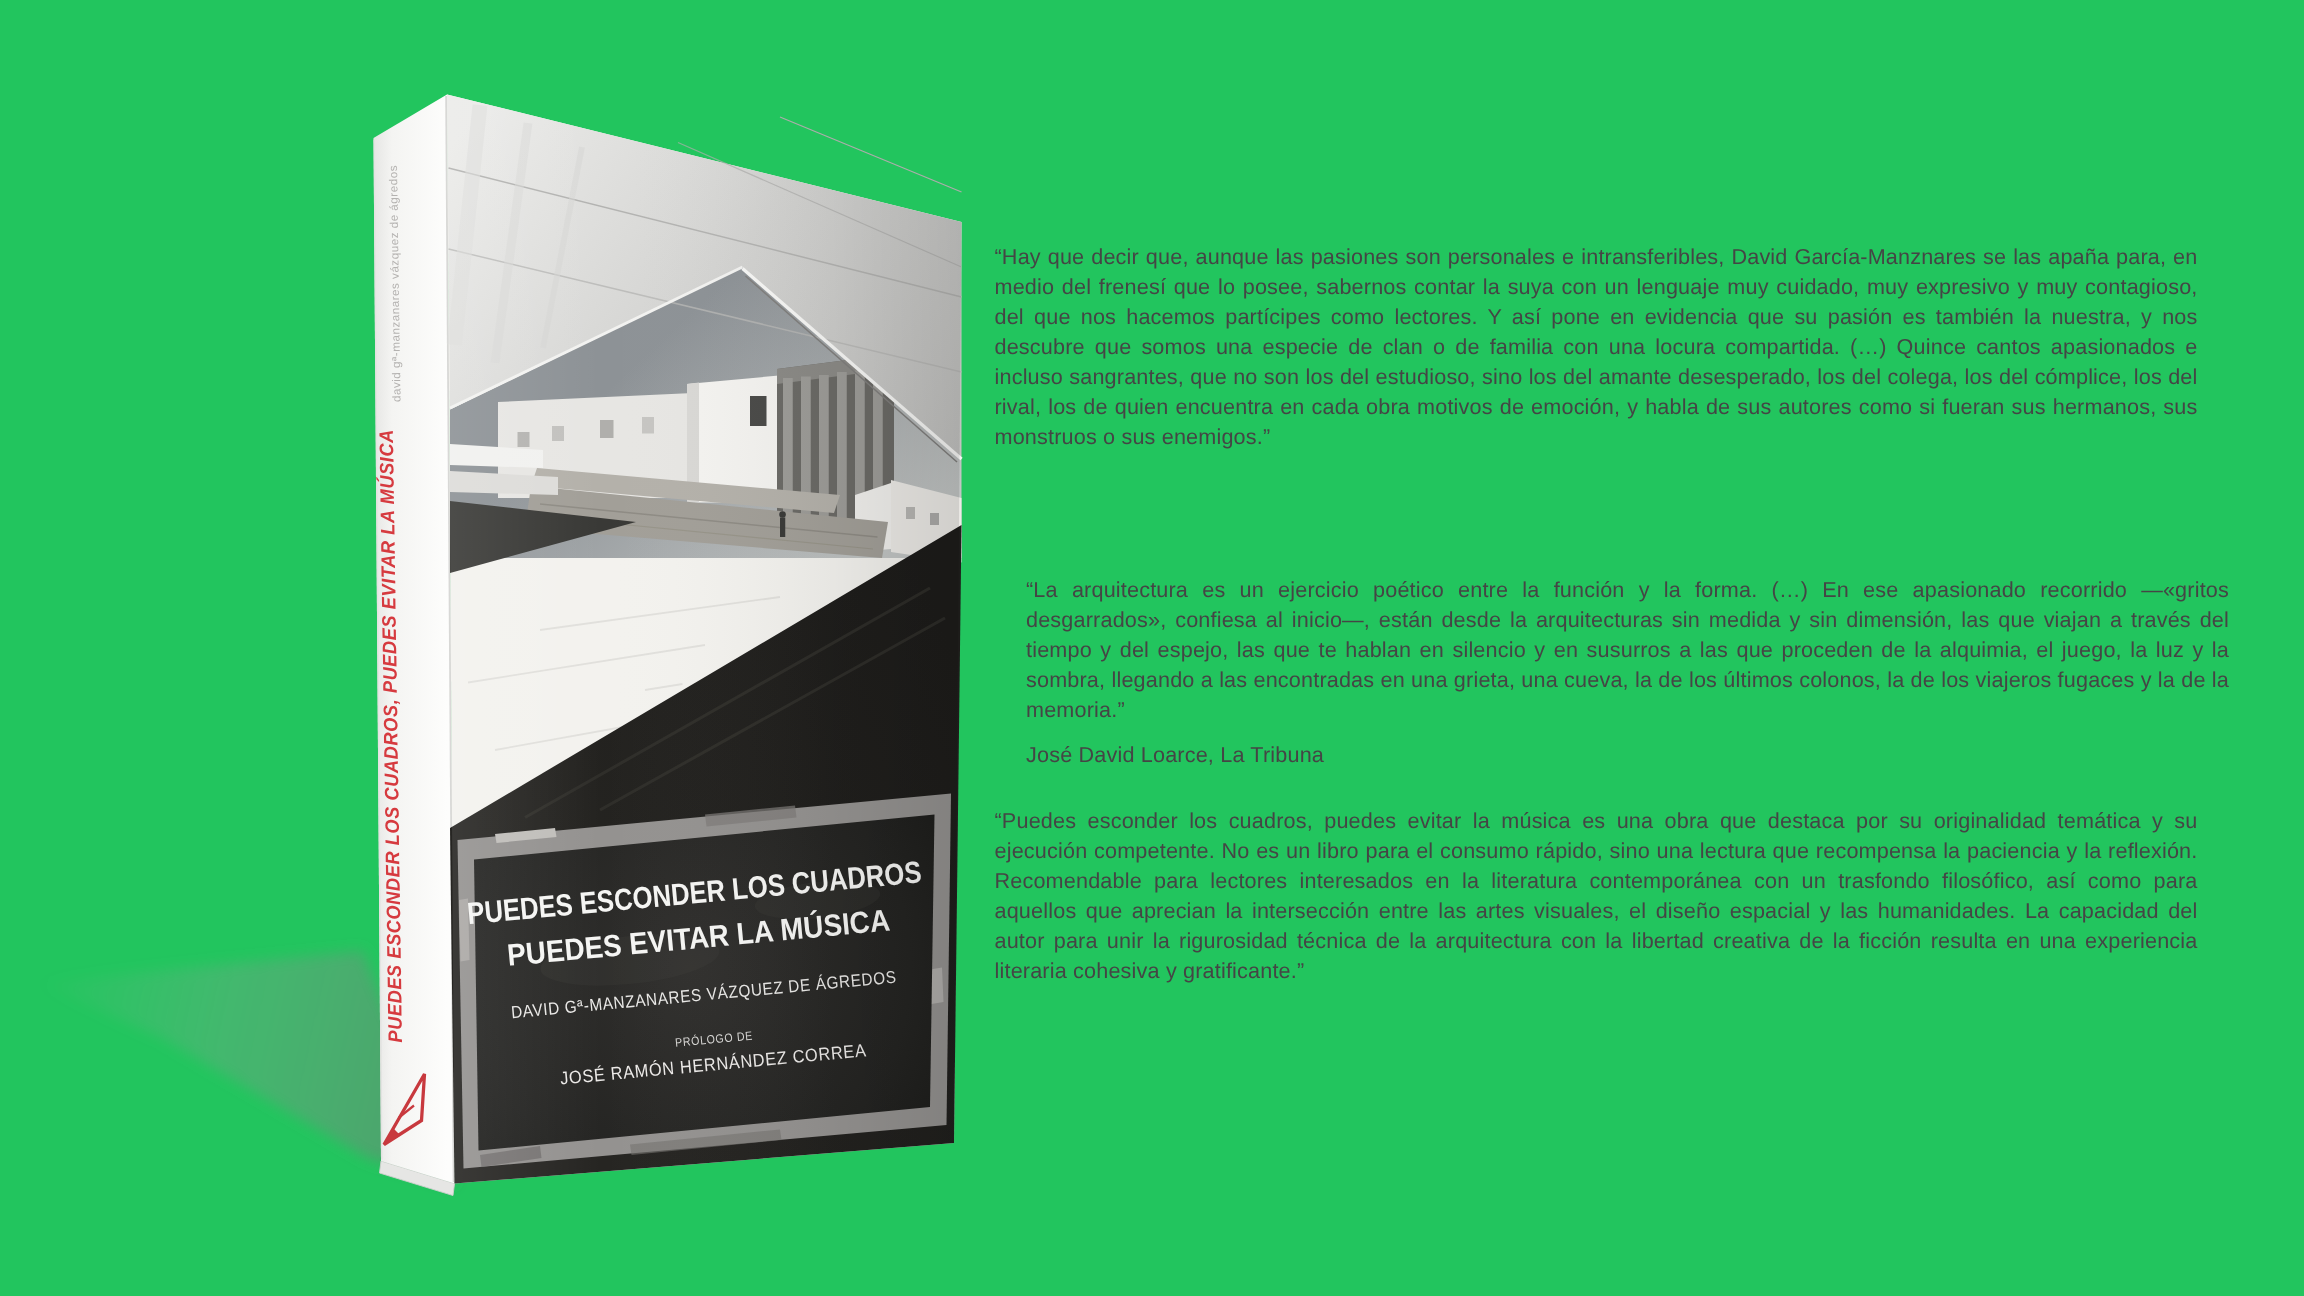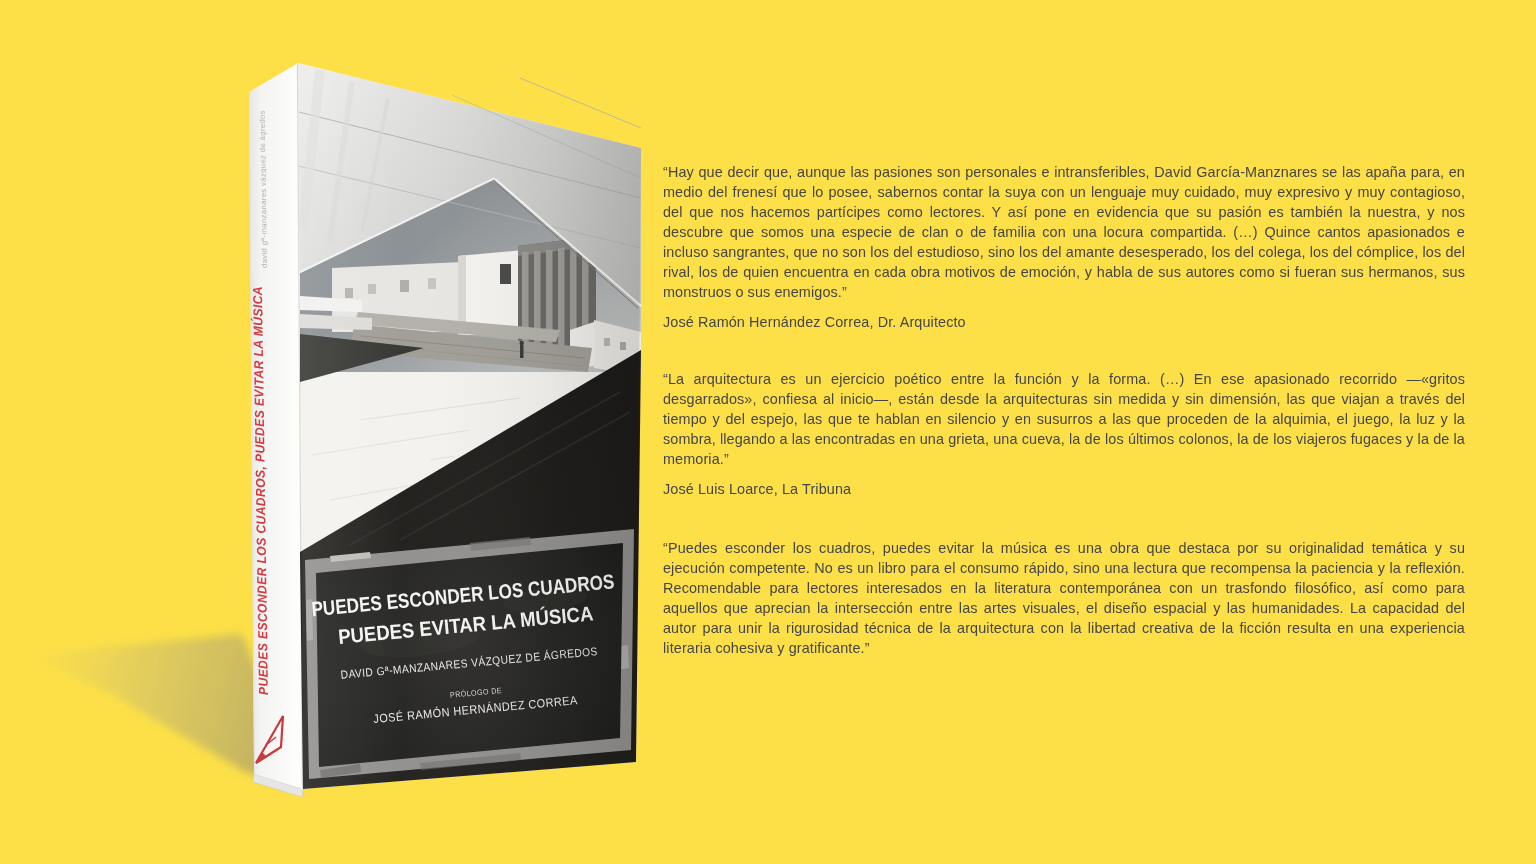--- a/index.html
+++ b/index.html
@@ -1,25 +1,25 @@
 <!DOCTYPE html>
 <html><head>
 <meta charset="utf-8">
 <style>
   html,body{margin:0;padding:0;background:#ffffff;}
-  .stage{position:relative;width:1536px;height:864px;background:#fde047;overflow:hidden;
+  .stage{position:relative;width:1536px;height:864px;background:#22c55e;overflow:hidden;
          font-family:"Liberation Sans",sans-serif;}
   .book-svg{position:absolute;left:0;top:0;}
   .reviews{position:absolute;left:663px;top:0;width:802px;height:864px;}
   .review-block{position:absolute;left:0;width:802px;}
   .quote{margin:0;font-size:14.4px;line-height:20px;letter-spacing:.12px;color:#454545;
          text-align:justify;text-justify:inter-word;}
   .quote .ital{}
   .attribution{margin:10px 0 0 0;font-size:14.4px;line-height:20px;letter-spacing:.12px;color:#454545;}
-  .b1{top:162px;} .b2{top:369px;} .b3{top:538px;}
+  .b1{top:162px;} .b2{top:384px;margin-left:21px;} .b3{top:538px;}
   svg text{font-family:"Liberation Sans",sans-serif;}
 </style>
 </head>
 <body>
 
 <div class="stage">
 
   <svg class="book-svg" width="700" height="864" viewBox="0 0 700 864">
     <defs>
       <linearGradient id="shadowGrad" gradientUnits="userSpaceOnUse" x1="303" y1="720" x2="24" y2="660">
@@ -180,26 +180,25 @@
       </g>
 
       <polygon points="298,63 641,148 636,762 303,789" fill="url(#sheenGrad)"></polygon>
     </g>
   </svg>
 
   <div class="reviews">
 
     <div class="review-block b1">
       <p class="quote"><span>“Hay que decir que, aunque las pasiones son personales e intransferibles, David García-Manznares se las apaña para, en medio del frenesí que lo posee, sabernos contar la suya con un lenguaje muy cuidado, muy expresivo y muy contagioso, del que nos hacemos partícipes como lectores. Y así pone en evidencia que su pasión es también la nuestra, y nos descubre que somos una especie de clan o de familia con una locura compartida. (…) Quince cantos apasionados e incluso sangrantes, que no son los del estudioso, sino los del amante desesperado, los del colega, los del cómplice, los del rival, los de quien encuentra en cada obra motivos de emoción, y habla de sus autores como si fueran sus hermanos, sus monstruos o sus enemigos.”</span></p>
-      <p class="attribution">José Ramón Hernández Correa, Dr. Arquitecto</p>
     </div>
 
     <div class="review-block b2">
       <p class="quote"><span>“La arquitectura es un ejercicio poético entre la función y la forma. (…) En ese apasionado recorrido —«gritos desgarrados», confiesa al inicio—, están desde la arquitecturas sin medida y sin dimensión, las que viajan a través del tiempo y del espejo, las que te hablan en silencio y en susurros a las que proceden de la alquimia, el juego, la luz y la sombra, llegando a las encontradas en una grieta, una cueva, la de los últimos colonos, la de los viajeros fugaces y la de la memoria.”</span></p>
-      <p class="attribution">José Luis Loarce, La Tribuna</p>
+      <p class="attribution">José David Loarce, La Tribuna</p>
     </div>
 
     <div class="review-block b3">
       <p class="quote"><span class="ital">“Puedes esconder los cuadros, puedes evitar la música</span><span> es una obra que destaca por su originalidad temática y su ejecución competente. No es un libro para el consumo rápido, sino una lectura que recompensa la paciencia y la reflexión. Recomendable para lectores interesados en la literatura contemporánea con un trasfondo filosófico, así como para aquellos que aprecian la intersección entre las artes visuales, el diseño espacial y las humanidades. La capacidad del autor para unir la rigurosidad técnica de la arquitectura con la libertad creativa de la ficción resulta en una experiencia literaria cohesiva y gratificante.”</span></p>
     </div>
 
   </div>
 </div>
 
 </body></html>

